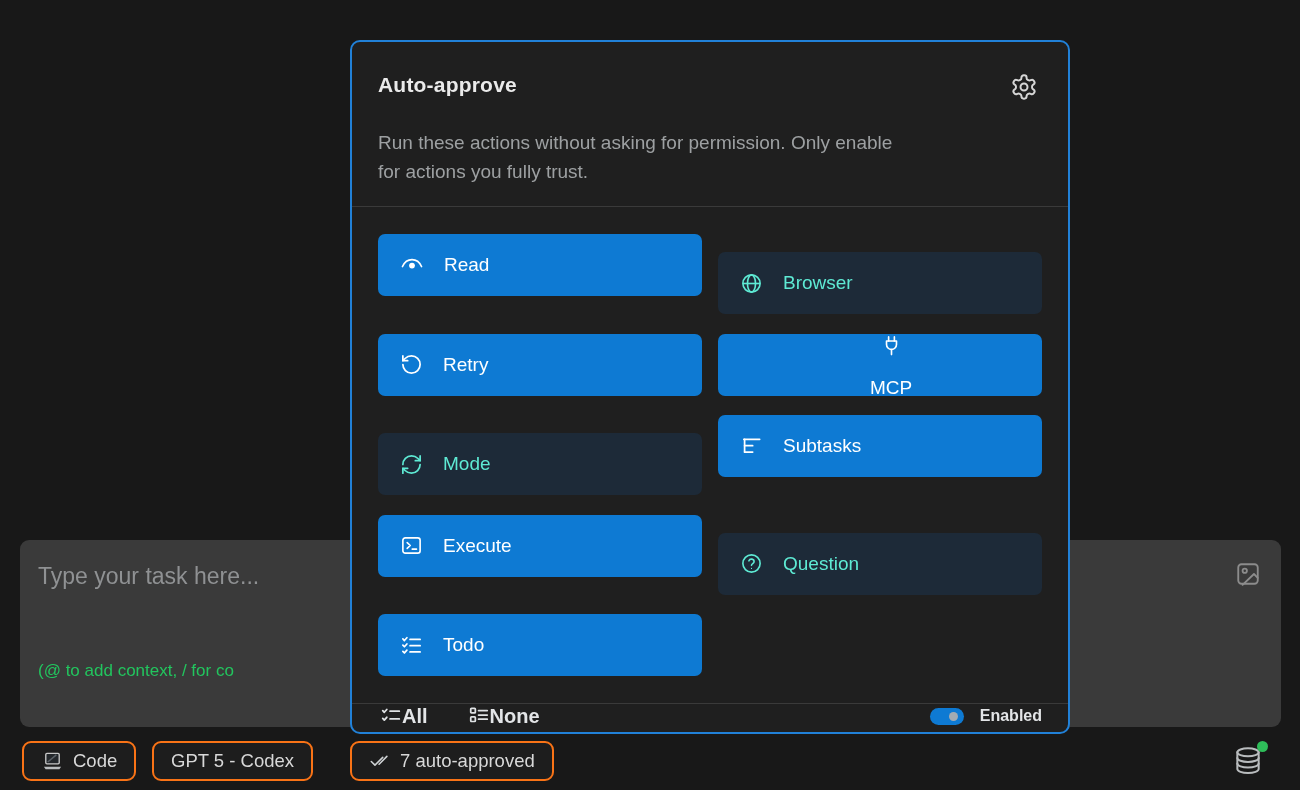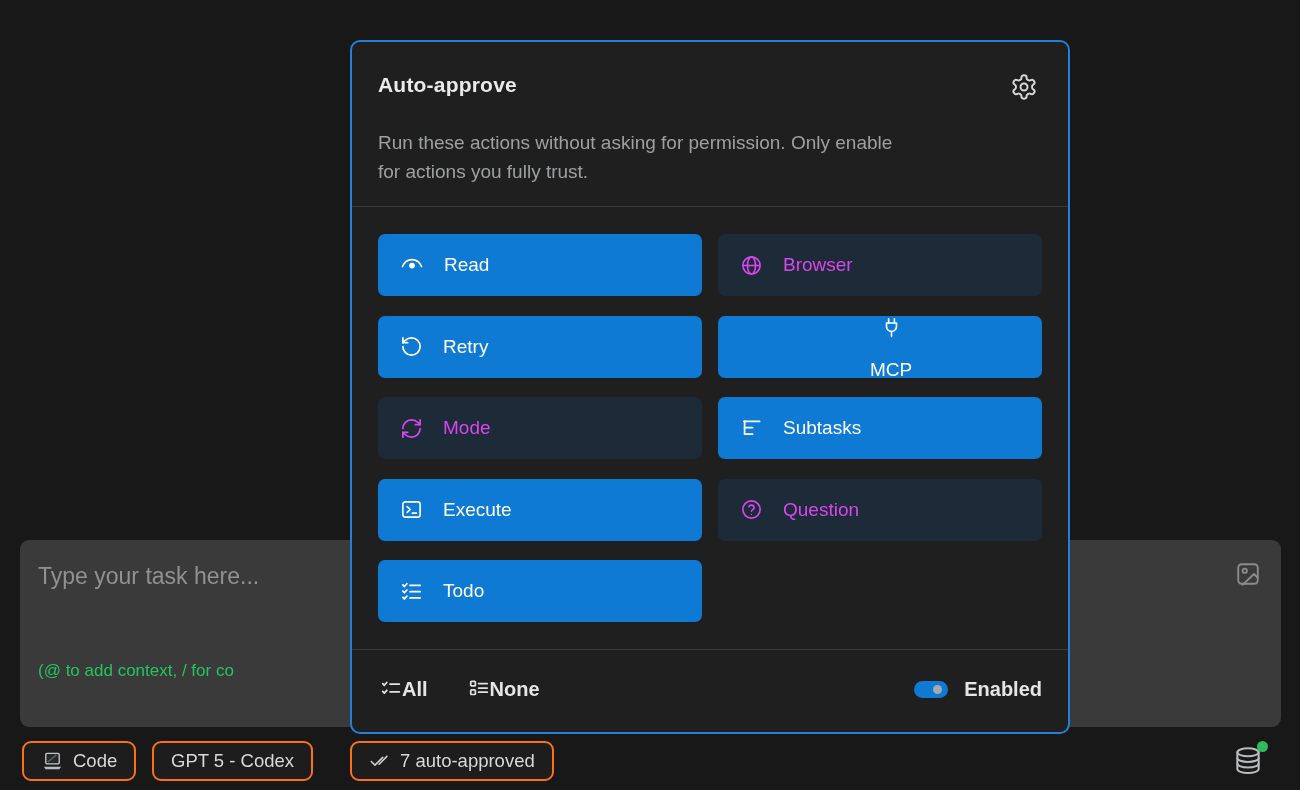--- a/index.html
+++ b/index.html
@@ -32,29 +32,29 @@
   .dlg-header{padding:30px 30px 0 26px;}
   .dlg-title-row{display:flex;justify-content:space-between;align-items:flex-start;}
   .dlg-title{font-size:21px;line-height:26px;font-weight:700;color:#eaeaea;letter-spacing:.2px;}
   .gear{color:#d6d6d6;cursor:pointer;margin-top:1px;}
   .dlg-desc{margin-top:27px;font-size:19px;line-height:29px;color:#9da0a2;}
   .dlg-div{height:1px;background:#3a3a3a;margin-top:20px;flex:none;}
   .dlg-grid{display:grid;grid-template-columns:1fr 1fr;gap:19.5px 16px;padding:27px 26px;}
   .action-btn{height:62px;border-radius:7px;display:flex;align-items:center;
               padding-left:22px;gap:20px;font-size:19px;cursor:pointer;}
   .action-btn.on{background:#0e7ad3;color:#ffffff;}
-  .action-btn.off{background:#1d2a38;color:#d946ef;}
+  .action-btn.off{background:#1d2a38;color:#5eead4;margin-top:18px;}
   .dlg-footer{flex:1;display:flex;align-items:center;padding:0 26px 4px 28px;}
   .foot-btn{display:flex;align-items:center;font-weight:700;font-size:20px;
             color:#e3e5e7;cursor:pointer;}
   .foot-btn + .foot-btn{margin-left:40px;}
   .foot-btn .ico{color:#dfe2e4;}
   .toggle{margin-left:auto;width:34px;height:17px;border-radius:9px;position:relative;cursor:pointer;}
   .toggle .knob{position:absolute;top:4px;left:19px;width:9px;height:9px;border-radius:50%;background:#a2abb3;}
-  .toggle-label{margin-left:16px;font-weight:700;font-size:20px;color:#e3e5e7;}
+  .toggle-label{margin-left:16px;font-weight:700;font-size:16px;color:#e3e5e7;}
 </style>
 </head>
 <body>
 
 <div class="stage">
 
   <div class="composer">
     <div class="ph1">Type your task here...</div>
     <div class="ph2">(@ to add context, / for co</div>
     <span class="img-btn">

